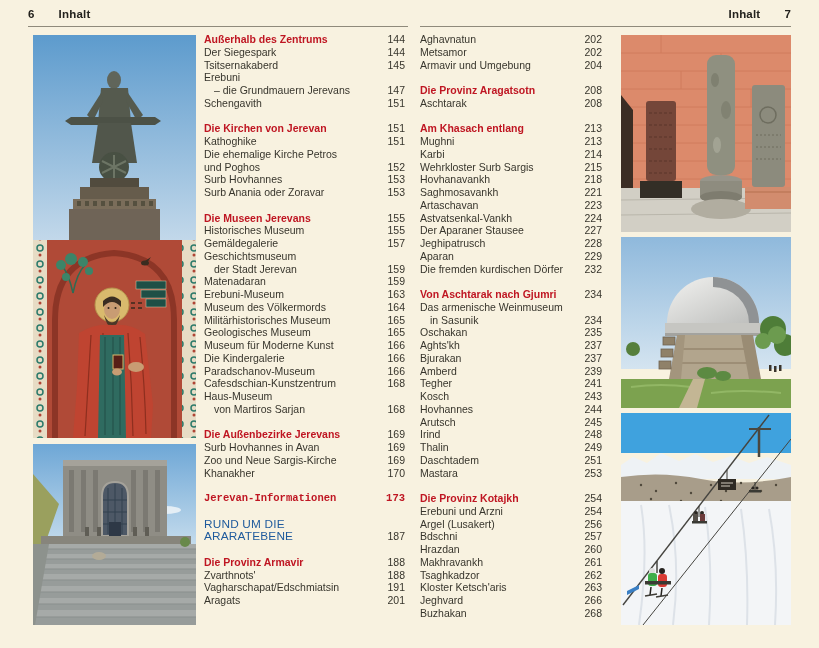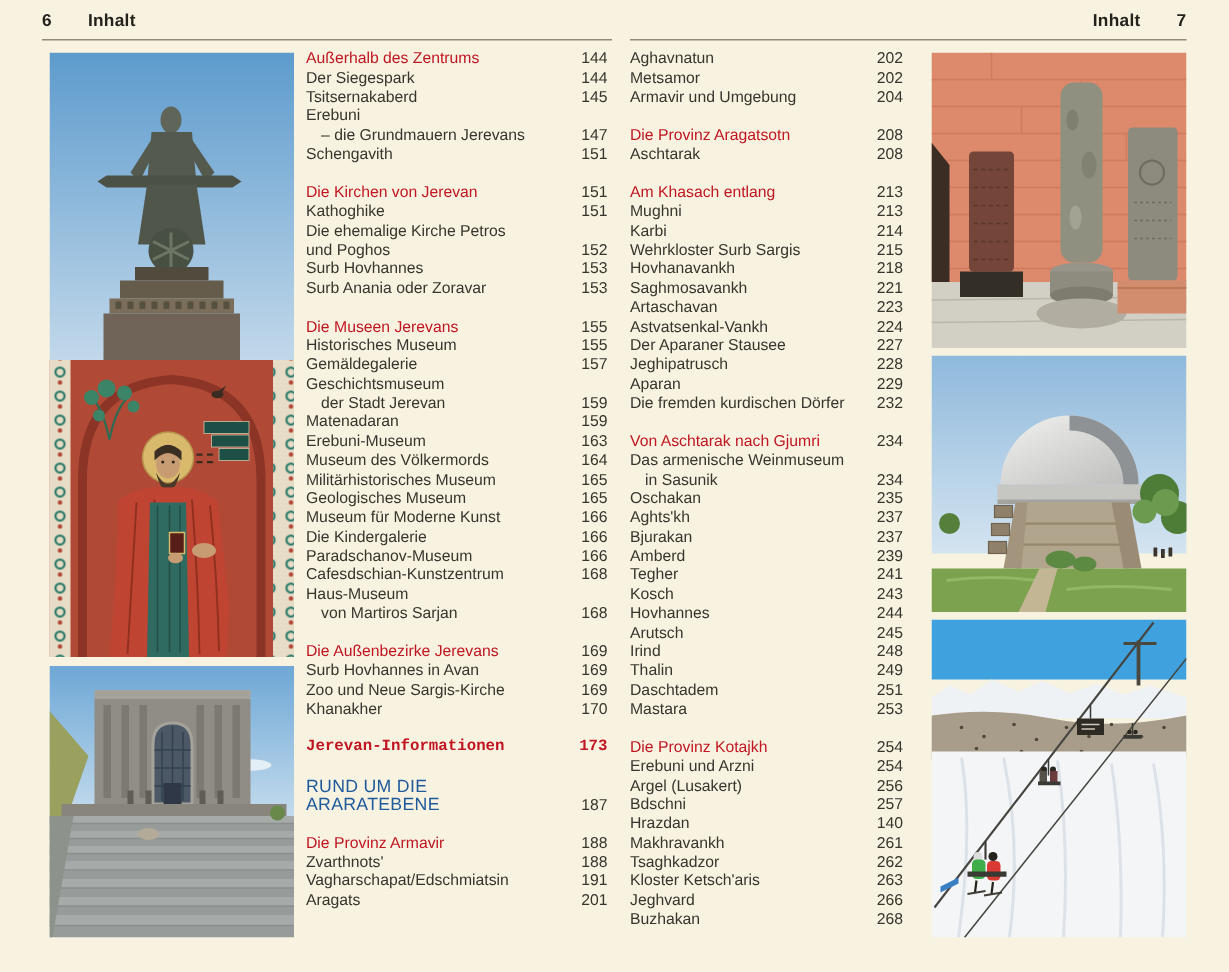--- a/index.html
+++ b/index.html
@@ -26,21 +26,21 @@
   .toc{position:absolute;top:33px;font-size:10.5px;color:var(--body-text,#37352c);}
   .toc-left{left:204px;width:201px;}
   .toc-right{left:420px;width:182px;}
   .row{
     display:flex;justify-content:space-between;align-items:baseline;
     height:12.75px;line-height:12.75px;white-space:nowrap;
   }
   .row .lab{overflow:visible;}
   .row .pg{text-align:right;min-width:26px;}
   .row.t-g{height:12.75px;}
-  .row.t-h .lab{color:var(--heading-red,#bf1622);font-weight:400;}
+  .row.t-h .lab{color:var(--heading-red,#bf1622);font-weight:700;}
   .row.t-hr .lab,.row.t-hr .pg{color:var(--heading-red,#bf1622);font-weight:700;font-family:Liberation Mono, monospace;}
   .row.t-hb .lab{
     color:var(--chapter-blue,#1e5a9c);font-weight:400;font-size:11.8px;letter-spacing:.2px;
   }
   .row.ind .lab{padding-left:10px;}
 </style>
 </head>
 <body>
 
 <div class="canvas">
@@ -693,21 +693,21 @@
       <div class="row t-e">
     <span class="lab">Argel (Lusakert)</span>
     <span class="pg">256</span>
   </div>
       <div class="row t-e">
     <span class="lab">Bdschni</span>
     <span class="pg">257</span>
   </div>
       <div class="row t-e">
     <span class="lab">Hrazdan</span>
-    <span class="pg">140</span>
+    <span class="pg">260</span>
   </div>
       <div class="row t-e">
     <span class="lab">Makhravankh</span>
     <span class="pg">261</span>
   </div>
       <div class="row t-e">
     <span class="lab">Tsaghkadzor</span>
     <span class="pg">262</span>
   </div>
       <div class="row t-e">

